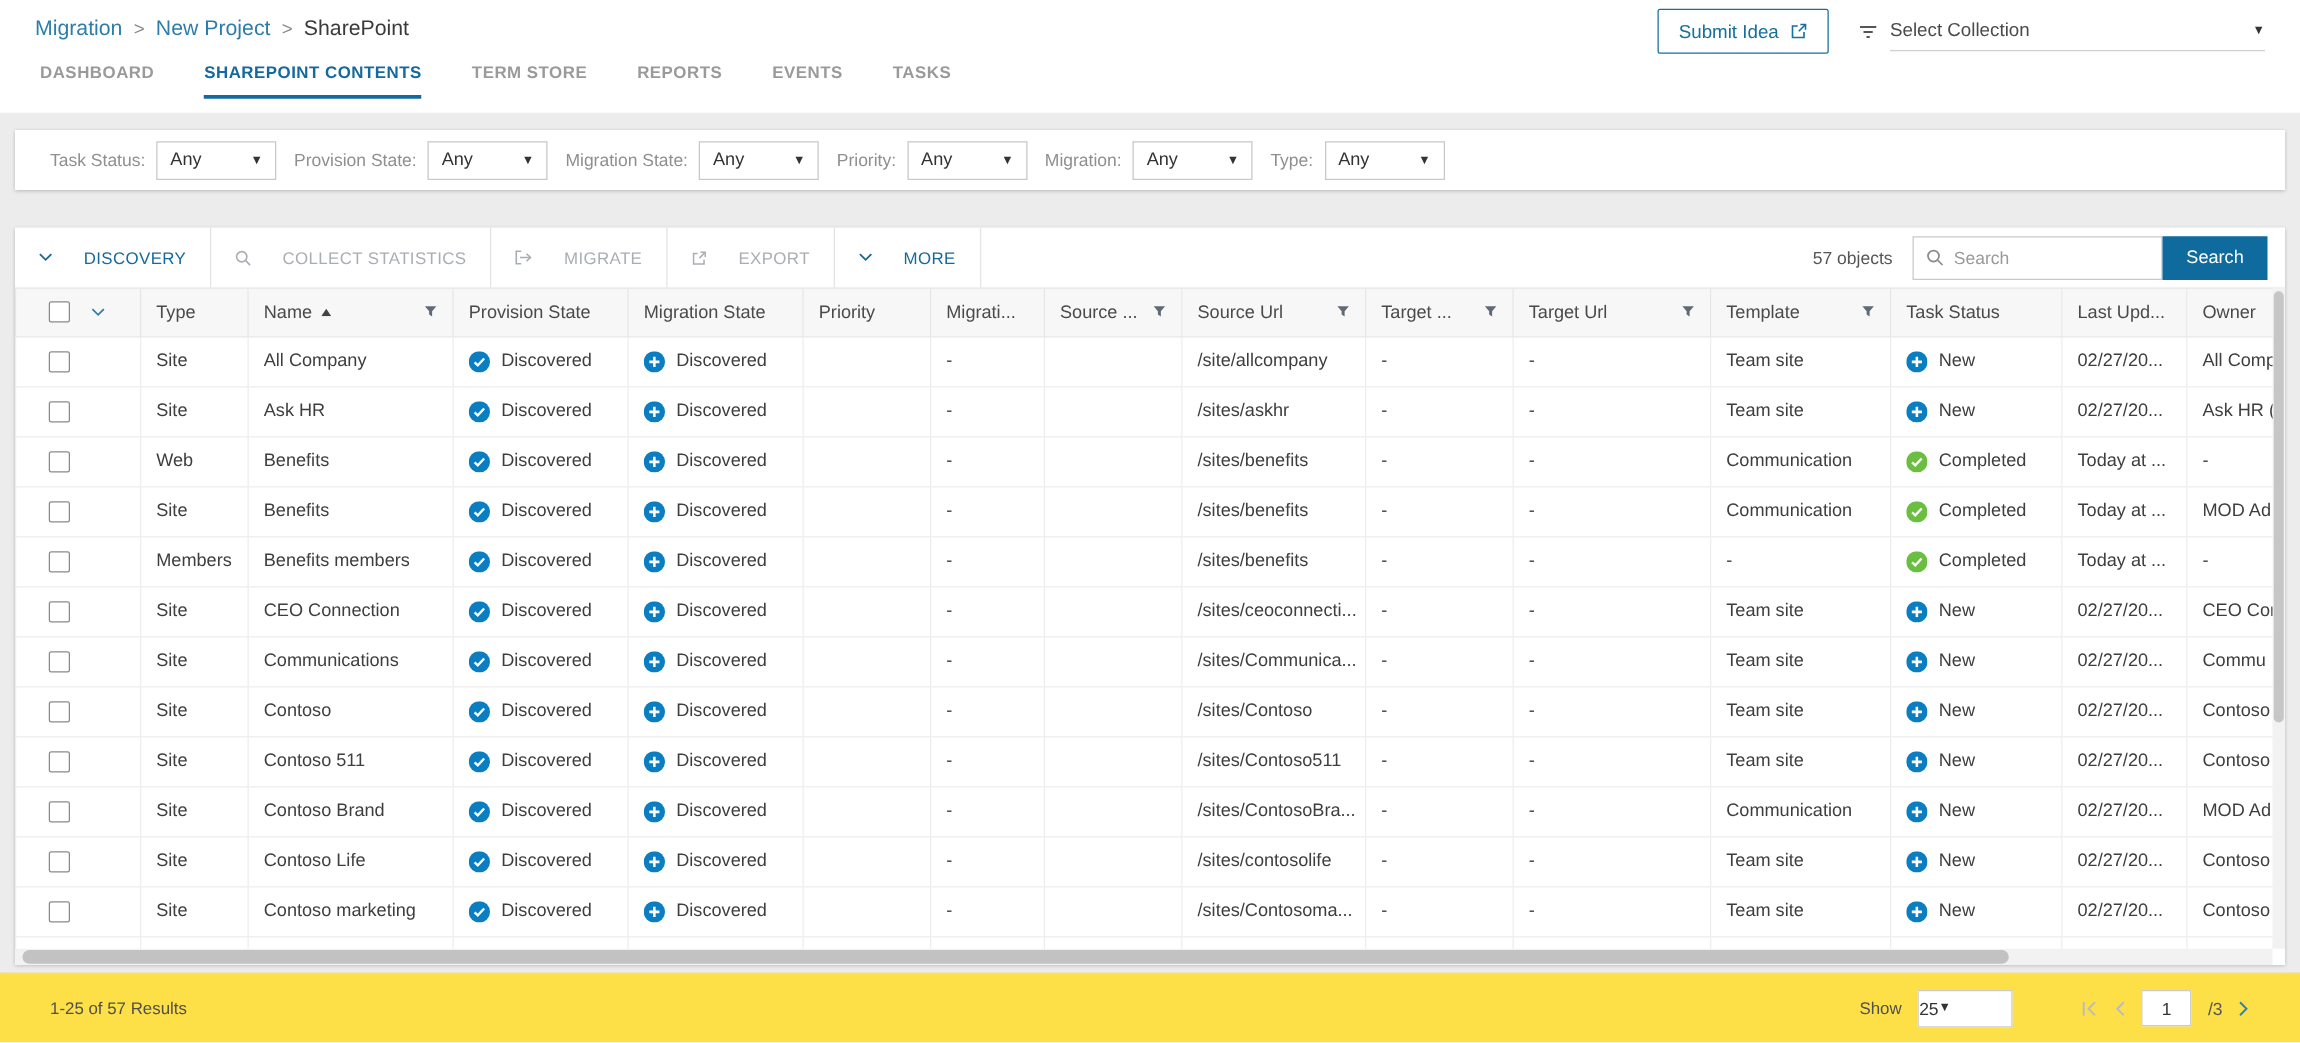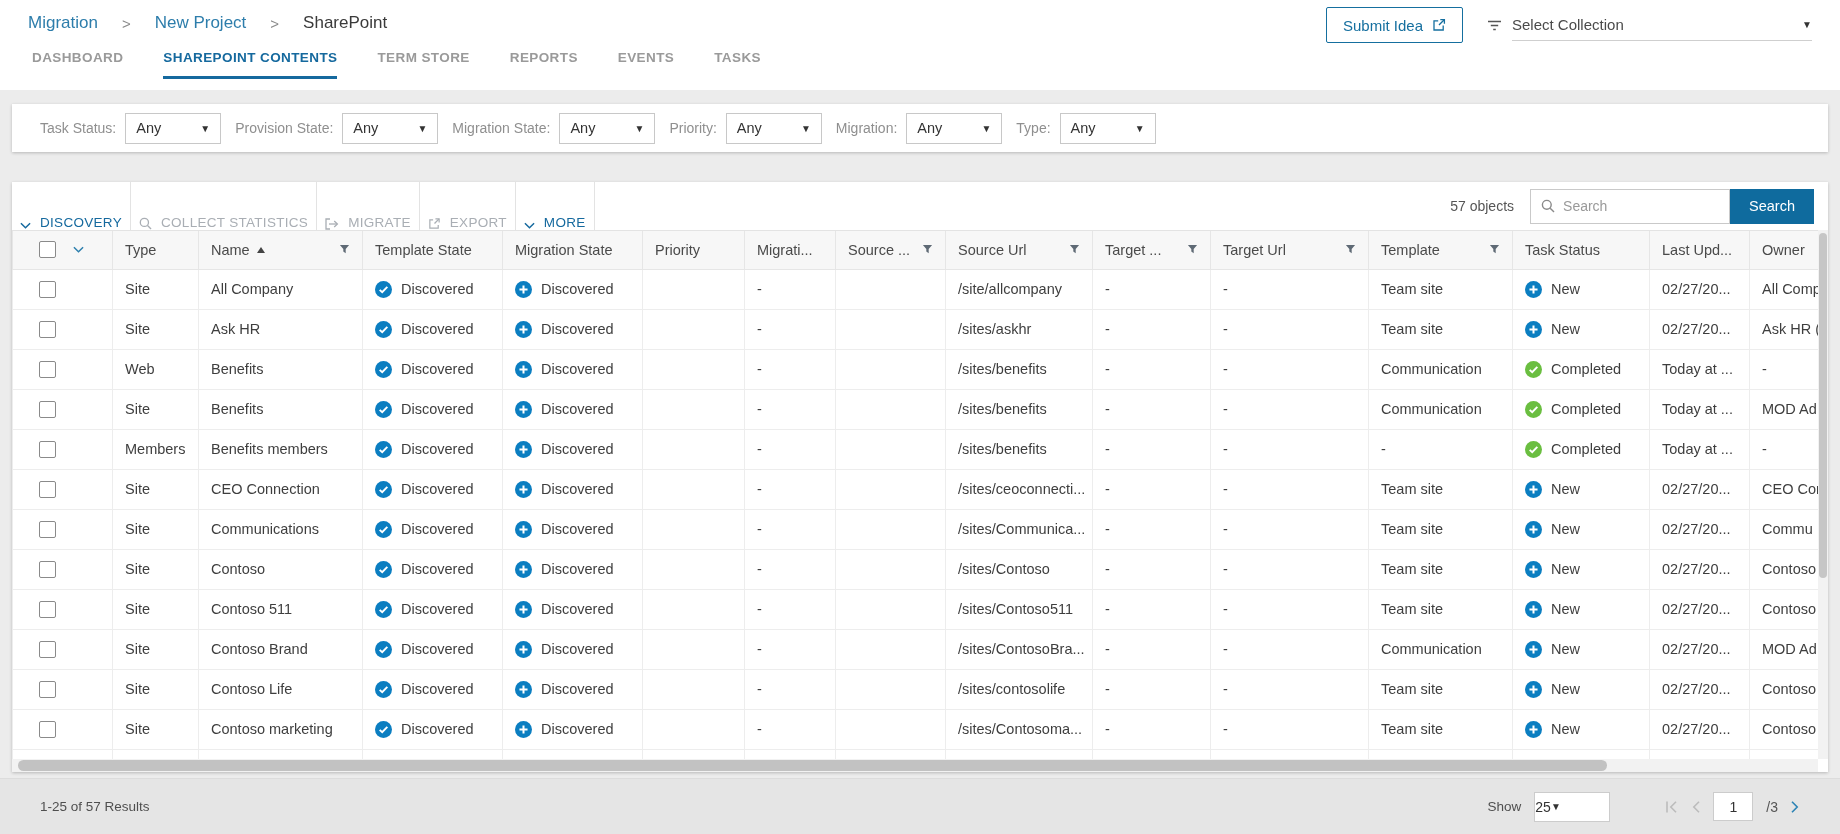--- a/index.html
+++ b/index.html
@@ -1,21 +1,21 @@
 <!DOCTYPE html>
 <html><head>
 <meta charset="utf-8">
 <style>
   * { box-sizing: border-box; margin: 0; padding: 0; }
   html,body { width:1840px; height:834px; overflow:hidden; }
   body { font-family:"Liberation Sans", sans-serif; background:#fff; color:#3d3d3d; }
 
   
   .topbar { height:90px; background:#fff; position:relative; padding-left:28px; }
-  .breadcrumb { padding-top:13px; font-size:17px; display:flex; align-items:center; gap:24px; }
+  .breadcrumb { padding-top:13px; font-size:17px; display:flex; align-items:center; gap:9px; }
   .breadcrumb a { color:#2d7dab; text-decoration:none; cursor:pointer; }
   .breadcrumb .sep { color:#8a8a8a; font-size:15px; }
   .breadcrumb .current { color:#3a3a3a; }
   .topbar-right { position:absolute; right:28px; top:7px; display:flex; align-items:center; gap:24px; }
   .submit-idea { height:36px; padding:0 16px; border:1px solid #156f9f; color:#156f9f; background:#fff;
       font-size:15px; border-radius:2px; display:flex; align-items:center; gap:9px; cursor:pointer;
       font-family:inherit; }
   .collection { display:flex; align-items:center; gap:10px; color:#555; }
   .collection-select { width:300px; border-bottom:1px solid #cfcfcf; display:flex; justify-content:space-between;
       align-items:center; height:32px; font-size:15px; color:#4a4a4a; cursor:pointer; }
@@ -31,21 +31,21 @@
   .filter-group { display:flex; align-items:center; margin-right:14px; }
   .filter-label { font-size:14px; color:#8f8f8f; margin-right:9px; }
   .filter-select { width:96px; height:31px; border:1px solid #c8c8c8; background:#fff; display:flex;
       align-items:center; justify-content:space-between; padding:0 10px; font-size:14.5px; color:#333; cursor:pointer; }
 
   .main-card { margin-top:30px; position:relative; height:590px; background:#fff; box-shadow:0 1px 3px rgba(0,0,0,.22); overflow:hidden; }
 
   
   .toolbar { height:48px; display:flex; align-items:center; justify-content:space-between; }
   .toolbar-left { display:flex; height:100%; align-items:stretch; }
-  .tb-btn { display:flex; align-items:flex-end; gap:9px; padding:0 8px; font-size:13.5px; letter-spacing:.3px;
+  .tb-btn { display:flex; align-items:center; gap:25px; padding:0 19px; font-size:13.5px; letter-spacing:.3px;
       border:none; border-right:1px solid #e3e3e3; background:none; color:#15699e; cursor:pointer; font-family:inherit; }
   .tb-btn.disabled { color:#a9aeb4; cursor:default; }
   .toolbar-right { display:flex; align-items:center; padding-right:14px; }
   .objects { font-size:14px; color:#555; margin-right:16px; }
   .search-group { display:flex; align-items:center; }
   .searchbox { display:flex; align-items:center; height:35px; border:1px solid #c9c9c9; background:#fff;
       width:200px; padding-left:10px; gap:8px; color:#8a8a8a; }
   .searchbox input { border:none; outline:none; font-size:14px; width:150px; color:#333; font-family:inherit; }
   .searchbox input::placeholder { color:#9a9a9a; }
   .search-btn { height:35px; padding:0 19px; background:#0f6b9e; color:#fff; font-size:14.5px; border:none;
@@ -69,21 +69,21 @@
   .sort-icon { color:#444; display:flex; }
   .icon { display:inline-flex; align-items:center; }
 
   
   .hscroll { position:absolute; left:0; right:10px; bottom:0; height:13px; background:#f2f2f2; }
   .hscroll .thumb { position:absolute; left:6px; top:1px; height:11px; width:88%; background:#c2c2c2; border-radius:6px; }
   .vscroll { position:absolute; top:48px; right:0; bottom:13px; width:10px; background:#f2f2f2; }
   .vscroll .thumb { position:absolute; top:3px; left:1px; width:8px; height:345px; background:#c6c6c6; border-radius:4px; }
 
   
-  footer { height:56px; background:#e5e5e5; border-top:1px solid #dcdcdc; display:flex; align-items:center;
+  footer { height:56px; background:#fde047; border-top:1px solid #dcdcdc; display:flex; align-items:center;
       justify-content:space-between; padding:0 40px 0 40px; font-size:13.5px; color:#4f4f4f; }
   .footer-right { display:flex; align-items:center; gap:13px; }
   .show-select { width:76px; height:30px; border:1px solid #ccc; background:#fff; display:flex; align-items:center;
       padding:0 0; font-size:14px; color:#333; cursor:pointer; }
   .pg-icon { display:flex; align-items:center; cursor:pointer; }
   .pg-icon.disabled { color:#bcbcbc; cursor:default; }
   .pg-icon.enabled { color:#2d84b5; }
   .pg-first { margin-left:42px; }
   .page-input { width:40px; height:29px; border:1px solid #ccc; text-align:center; font-size:14px; color:#333;
       font-family:inherit; }
@@ -296,21 +296,21 @@
                     </span>
                     <span class="th-funnel">
                       <svg width="11" height="11" viewBox="0 0 12 12">
                         <path d="M1 1h10L7.3 5.4V10L4.7 8.3V5.4Z" fill="currentColor"></path>
                       </svg>
                     </span>
                   </div>
                 </th>
                 <th>
                   <div class="th-inner">
-                    <span>Template State</span>
+                    <span>Provision State</span>
                   </div>
                 </th>
                 <th>
                   <div class="th-inner">
                     <span>Migration State</span>
                   </div>
                 </th>
                 <th>
                   <div class="th-inner">
                     <span>Priority</span>

